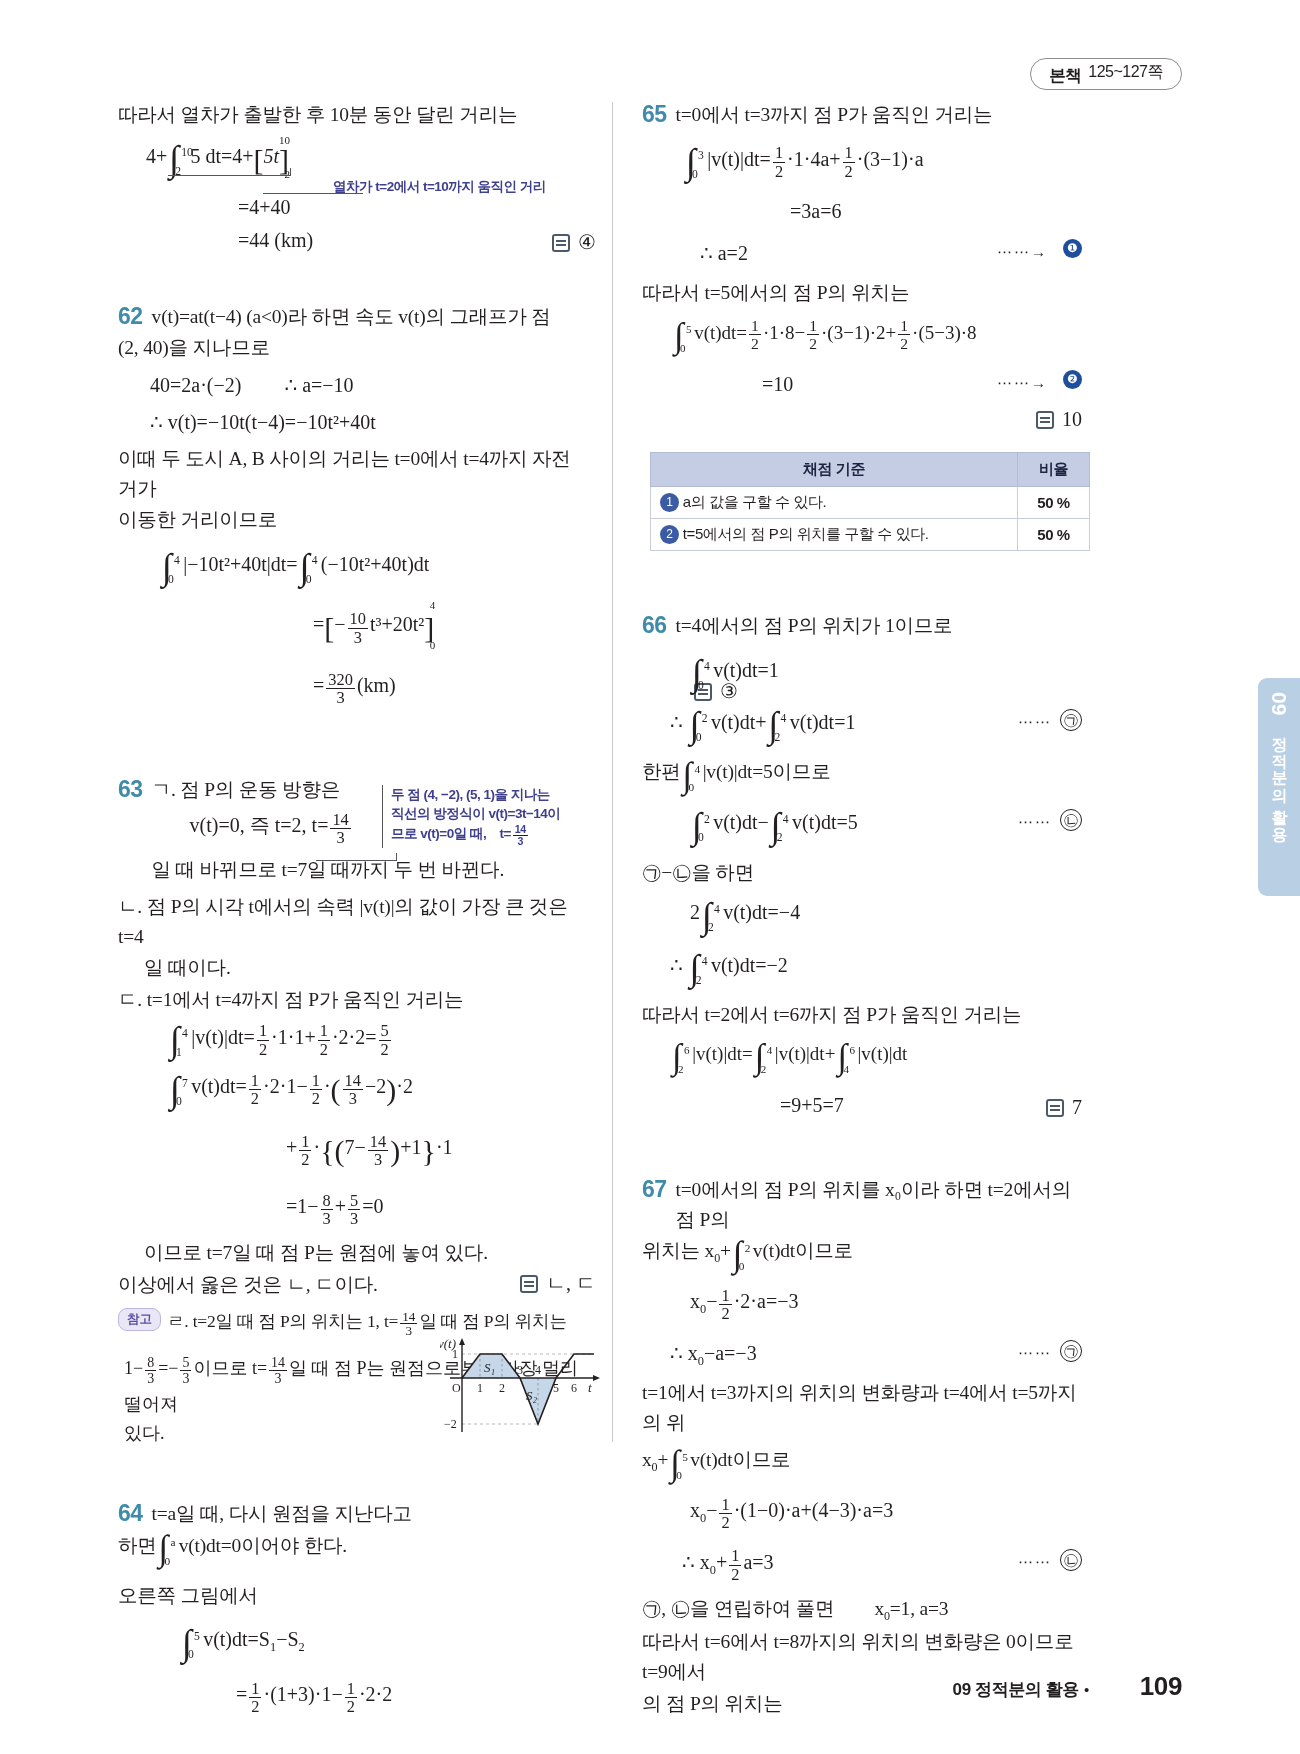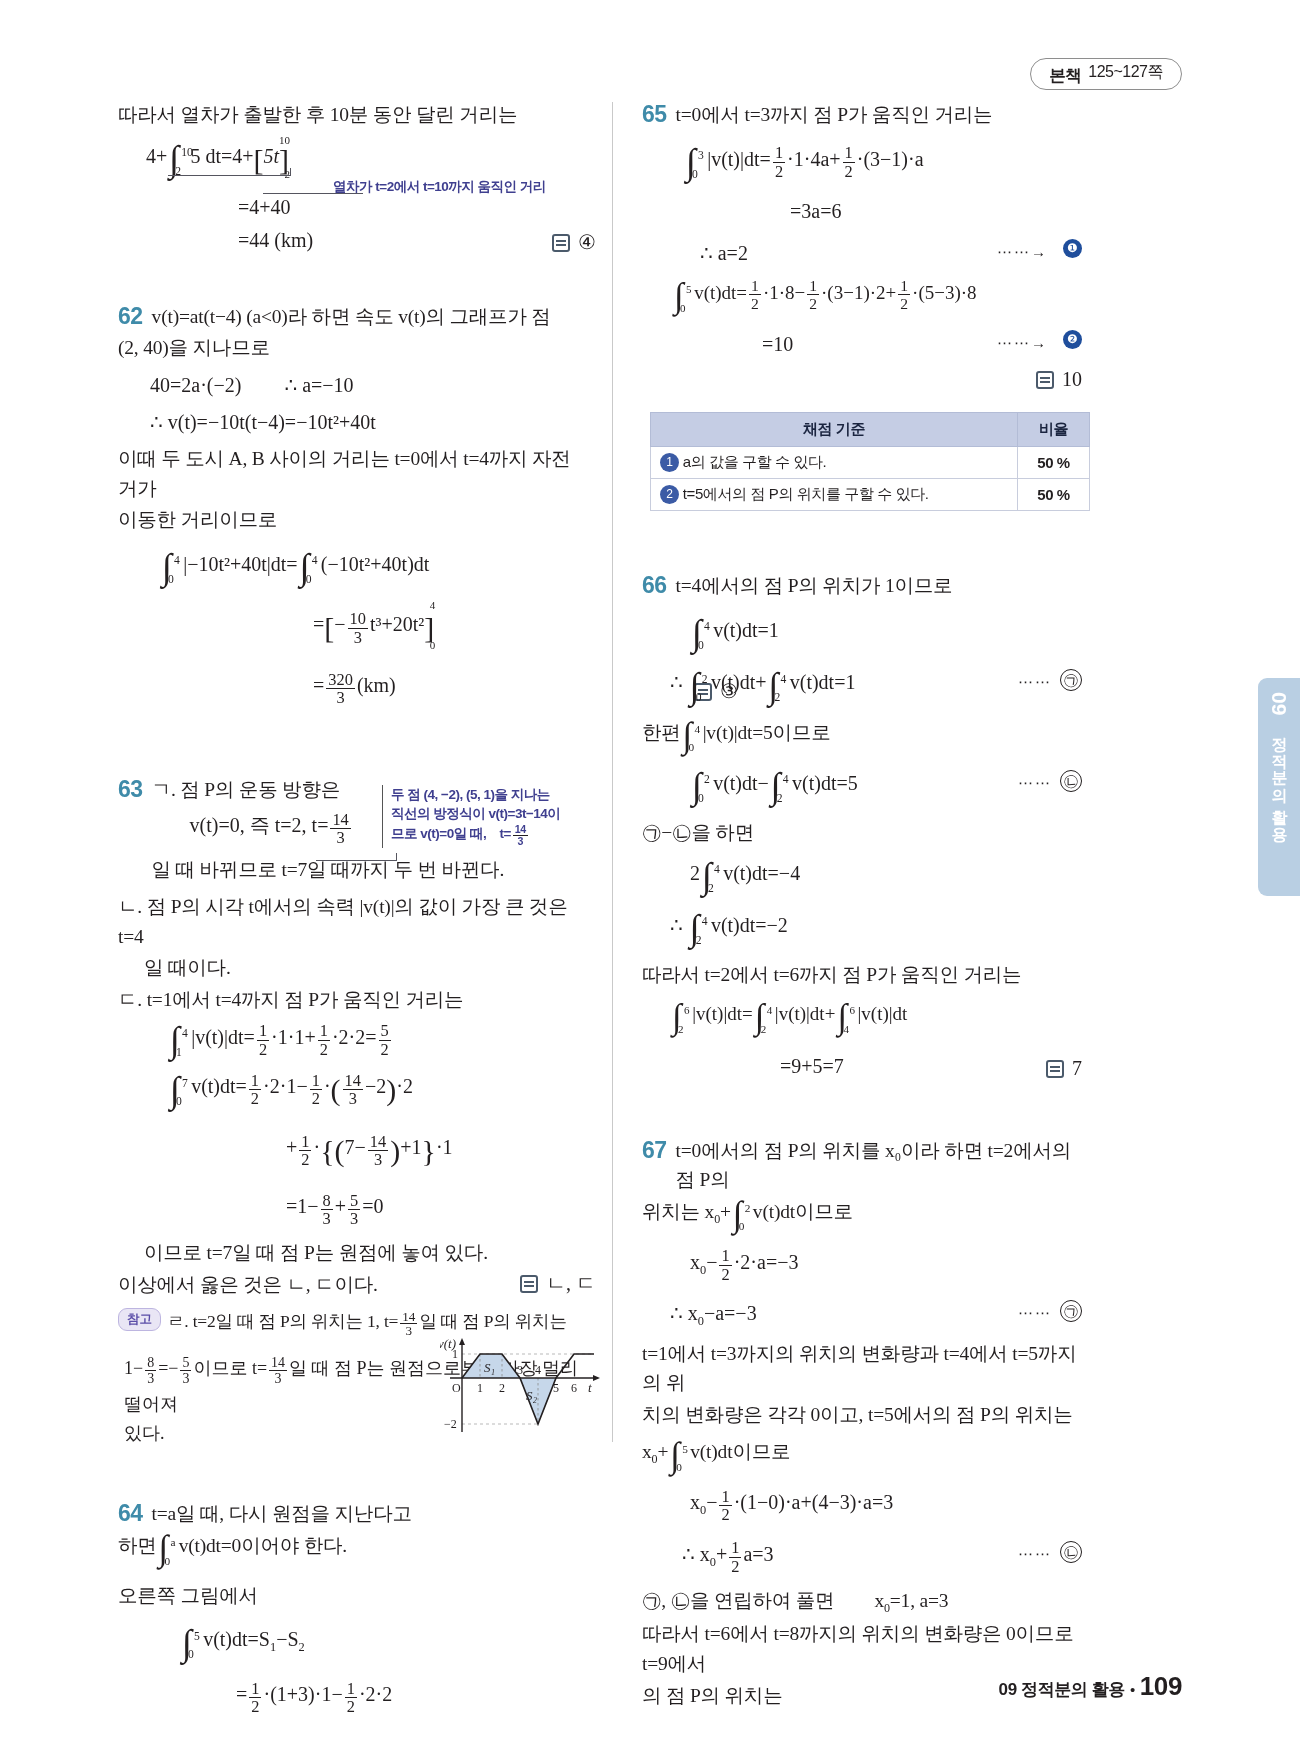--- a/index.html
+++ b/index.html
@@ -145,21 +145,21 @@
   }
 
   
   .footer{
     position:absolute; right:118px; bottom:52px;
     font-family:"Liberation Sans",sans-serif; letter-spacing:-.4px;
     color:#231f20; white-space:nowrap;
   }
   .footer .ft{ font-size:17px; font-weight:bold;}
   .footer .dot{ font-size:15px; margin:0 5px;}
-  .footer .pgno{ font-size:26px; font-weight:bold;}
+  .footer .pgno{ font-size:26px; font-weight:bold;margin-left:46px;}
 
   .dots{ letter-spacing:2px; font-size:15px; }
 </style>
 </head>
 <body>
 
 <div class="page">
 
   <div class="hdr-badge">
     <span class="bk">본책</span><span class="pg">125~127쪽</span>
@@ -354,20 +354,21 @@
     </div>
     <div class="eq" style="margin-left:42px; margin-top:12px;">
       <span class="intg"><span class="sym">∫</span><span class="up">3</span><span class="lo">0</span></span>&nbsp;&nbsp;<span>|v(t)|dt=</span><span class="frac"><span class="n">1</span><span class="d">2</span></span><span>·1·4a+</span><span class="frac"><span class="n">1</span><span class="d">2</span></span><span>·(3−1)·a</span>
     </div>
     <div class="eq" style="margin-left:148px; margin-top:14px;">=3a=6</div>
     <div class="eq" style="margin-left:58px; margin-top:12px; position:relative;">
       <span>∴ a=2</span>
       <span class="dots" style="position:absolute; right:34px; top:3px;">⋯⋯→</span>
       <span style="position:absolute; right:0px; top:1px;" class="cnum">❶</span>
     </div>
+    <p class="tx" style="margin-top:10px;">따라서 t=5에서의 점 P의 위치는</p>
     <div class="eq" style="margin-left:30px; margin-top:10px; font-size:19px;">
       <span class="intg"><span class="sym">∫</span><span class="up">5</span><span class="lo">0</span></span>&nbsp;&nbsp;<span>v(t)dt=</span><span class="frac"><span class="n">1</span><span class="d">2</span></span><span>·1·8−</span><span class="frac"><span class="n">1</span><span class="d">2</span></span><span>·(3−1)·2+</span><span class="frac"><span class="n">1</span><span class="d">2</span></span><span>·(5−3)·8</span>
     </div>
     <div class="eq" style="margin-left:120px; margin-top:14px; position:relative;">
       <span>=10</span>
       <span class="dots" style="position:absolute; right:34px; top:3px;">⋯⋯→</span>
       <span style="position:absolute; right:0px; top:1px;" class="cnum">❷</span>
     </div>
     <div style="position:relative; height:30px;">
       <span style="position:absolute; right:0px; top:2px;"><span class="abox"></span><span class="ansval">10</span></span>
@@ -449,21 +450,20 @@
     </div>
     <div class="eq" style="margin-left:48px; margin-top:12px;">
       <span>x</span><sub class="s">0</sub><span>−</span><span class="frac"><span class="n">1</span><span class="d">2</span></span><span>·2·a=−3</span>
     </div>
     <div class="eq" style="margin-left:28px; margin-top:14px; position:relative;">
       <span>∴</span>&nbsp;<span>x</span><sub class="s">0</sub><span>−a=−3</span>
       <span class="dots" style="position:absolute; right:30px; top:4px;">⋯⋯</span>
       <span class="circ" style="position:absolute; right:0px; top:2px;">㉠</span>
     </div>
     <p class="tx" style="margin-top:8px;">t=1에서 t=3까지의 위치의 변화량과 t=4에서 t=5까지의 위</p>
-    <p class="tx">치의 변화량은 각각 0이고, t=5에서의 점 P의 위치는</p>
     <div class="tx" style="margin-top:8px;">
       <span>x</span><sub class="s">0</sub><span>+</span><span class="intg"><span class="sym">∫</span><span class="up">5</span><span class="lo">0</span></span>&nbsp;&nbsp;<span>v(t)dt이므로</span>
     </div>
     <div class="eq" style="margin-left:48px; margin-top:12px;">
       <span>x</span><sub class="s">0</sub><span>−</span><span class="frac"><span class="n">1</span><span class="d">2</span></span><span>·(1−0)·a+(4−3)·a=3</span>
     </div>
     <div class="eq" style="margin-left:40px; margin-top:14px; position:relative;">
       <span>∴</span>&nbsp;<span>x</span><sub class="s">0</sub><span>+</span><span class="frac"><span class="n">1</span><span class="d">2</span></span><span>a=3</span>
       <span class="dots" style="position:absolute; right:30px; top:4px;">⋯⋯</span>
       <span class="circ" style="position:absolute; right:0px; top:2px;">㉡</span>

